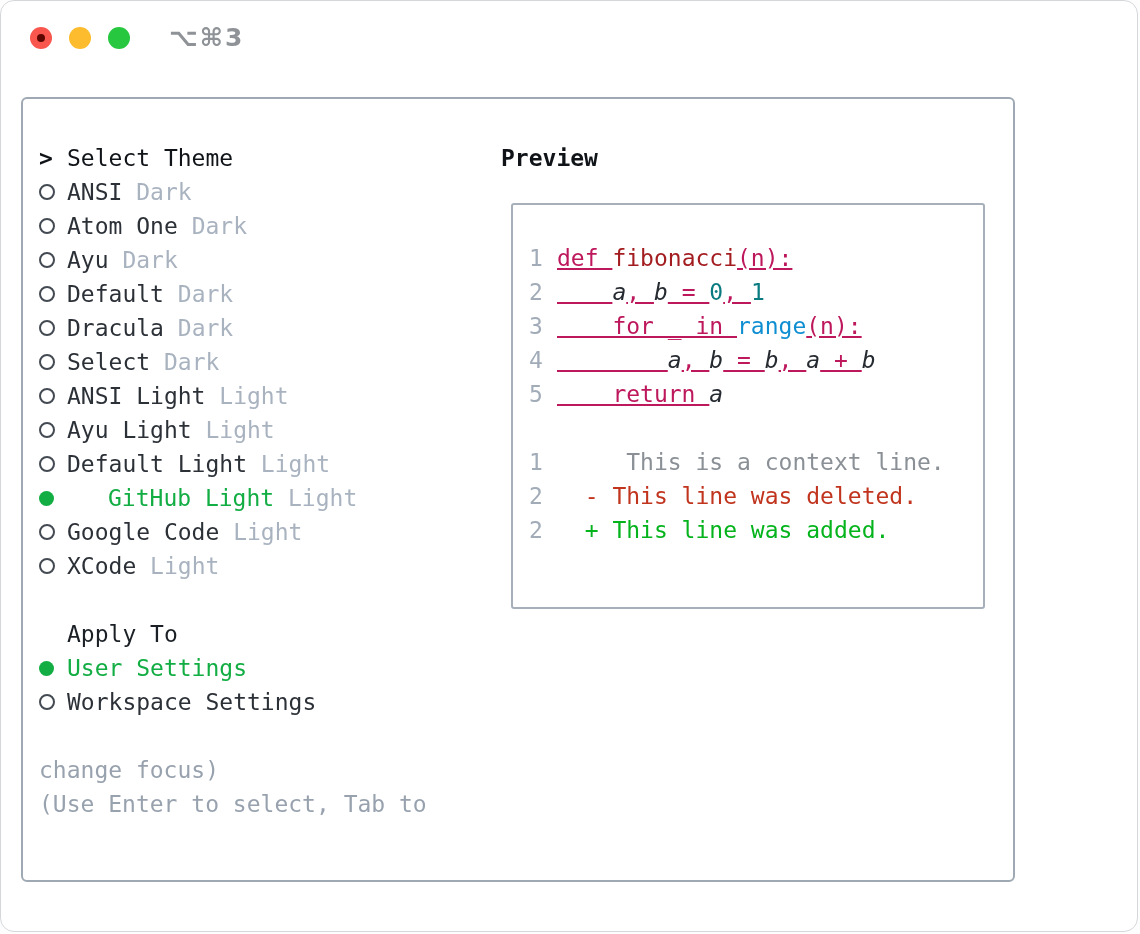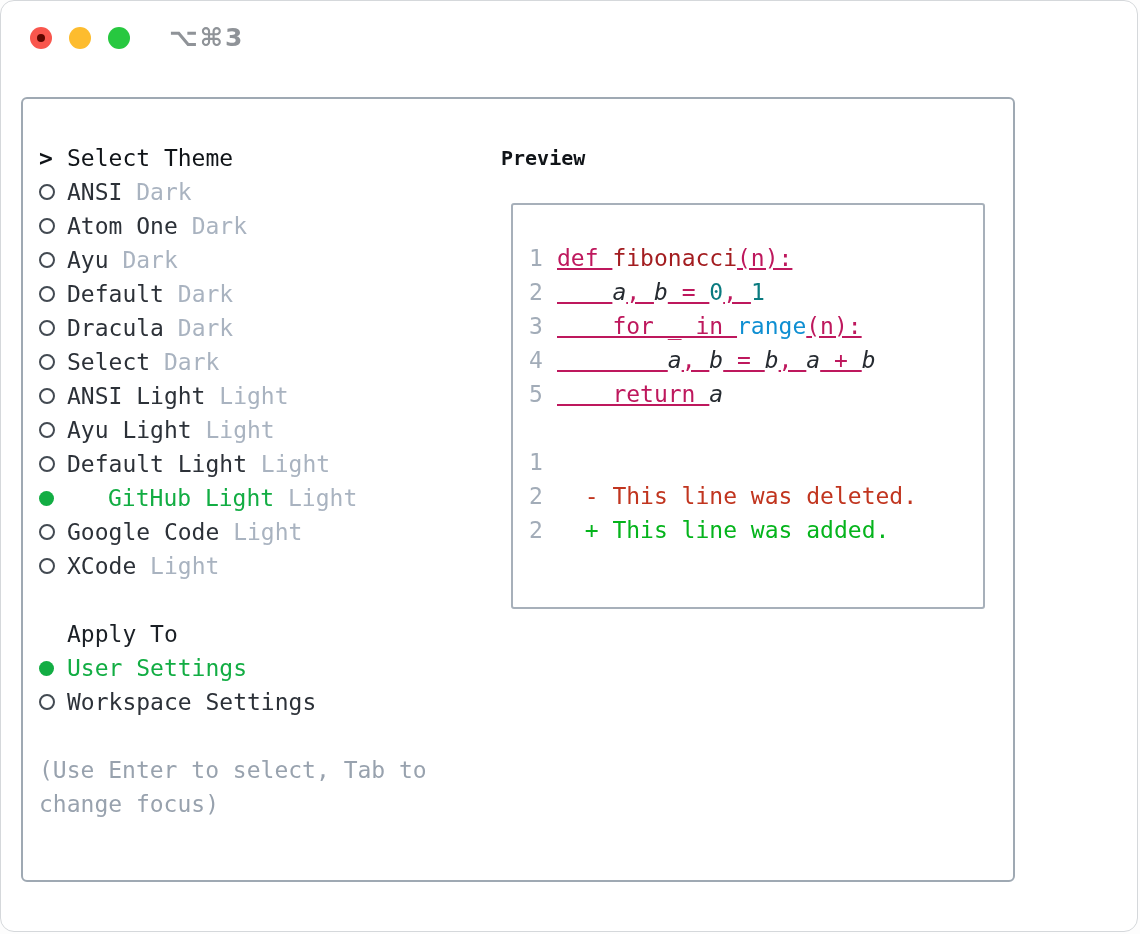--- a/index.html
+++ b/index.html
@@ -36,21 +36,21 @@
   .dotfill{width:15px;height:15px;border-radius:50%;background:#12ad43;}
   .t-name{color:#2c3138;}
   .t-name.sel{color:#12ad43;margin-left:41px;}
   .t-tag{color:#a9b3c0;}
   .apply-hdr{color:#1b2026;}
   .opt-label{color:#2c3138;}
   .opt-label.sel{color:#12ad43;}
   .hint{color:#98a2ae;font-size:23px;line-height:34px;white-space:pre;}
   
   .preview-head{position:absolute;left:478px;top:42px;height:34px;display:flex;align-items:center;
-    font-size:20px;font-weight:bold;color:#101418;}
+    font-size:23px;font-weight:bold;color:#101418;}
   .preview-box{
     position:absolute;left:488px;top:104px;width:474px;height:406px;
     border:2px solid #a7b0ba;border-radius:3px;box-sizing:border-box;
     padding:36px 0 0 16px;overflow:hidden;background:#ffffff;
   }
   .pline{height:34px;font-size:23px;white-space:pre;display:flex;align-items:center;}
   .ln{display:inline-block;width:28px;color:#a2acb8;flex:none;}
   .seg-p{color:#be185d;text-decoration:underline;}
   .seg-fn{color:#a31d20;}
   .seg-nm{color:#0a7b80;}
@@ -96,30 +96,30 @@
       <div style="height:34px"></div>
       <div class="row">
         <span class="marker"></span>
         <span class="apply-hdr">Apply To</span>
       </div>
       <div id="apply-list">
           <div class="row"><span class="marker"><span class="dotfill"></span></span><span class="opt-label sel">User Settings</span></div>
           <div class="row"><span class="marker"><span class="ring"></span></span><span class="opt-label">Workspace Settings</span></div>
         </div>
       <div style="height:34px"></div>
+      <div class="hint">change focus)</div>
       <div class="hint">(Use Enter to select, Tab to</div>
-      <div class="hint">change focus)</div>
     </div>
 
     <div class="preview-head">Preview</div>
     <div class="preview-box" id="preview-box">
         <div class="pline"><span class="ln">1</span><span class="seg-p">def </span><span class="seg-fn">fibonacci</span><span class="seg-p">(n):</span></div>
         <div class="pline"><span class="ln">2</span><span class="seg-p">    </span><span class="seg-v">a</span><span class="seg-p">, </span><span class="seg-v">b</span><span class="seg-p"> = </span><span class="seg-nm">0</span><span class="seg-p">, </span><span class="seg-nm">1</span></div>
         <div class="pline"><span class="ln">3</span><span class="seg-p">    for _ in </span><span class="seg-bi">range</span><span class="seg-p">(n):</span></div>
         <div class="pline"><span class="ln">4</span><span class="seg-p">        </span><span class="seg-v">a</span><span class="seg-p">, </span><span class="seg-v">b</span><span class="seg-p"> = </span><span class="seg-v">b</span><span class="seg-p">, </span><span class="seg-v">a</span><span class="seg-p"> + </span><span class="seg-v">b</span></div>
         <div class="pline"><span class="ln">5</span><span class="seg-p">    return </span><span class="seg-v">a</span></div>
         <div class="pline"><span class="ln"></span></div>
-        <div class="pline"><span class="ln">1</span></div>
+        <div class="pline"><span class="ln">1</span><span class="seg-ctx">     This is a context line.</span></div>
         <div class="pline"><span class="ln">2</span><span class="seg-del">  - This line was deleted.</span></div>
         <div class="pline"><span class="ln">2</span><span class="seg-add">  + This line was added.</span></div>
       </div>
   </div>
 </div>
 
 </body></html>

